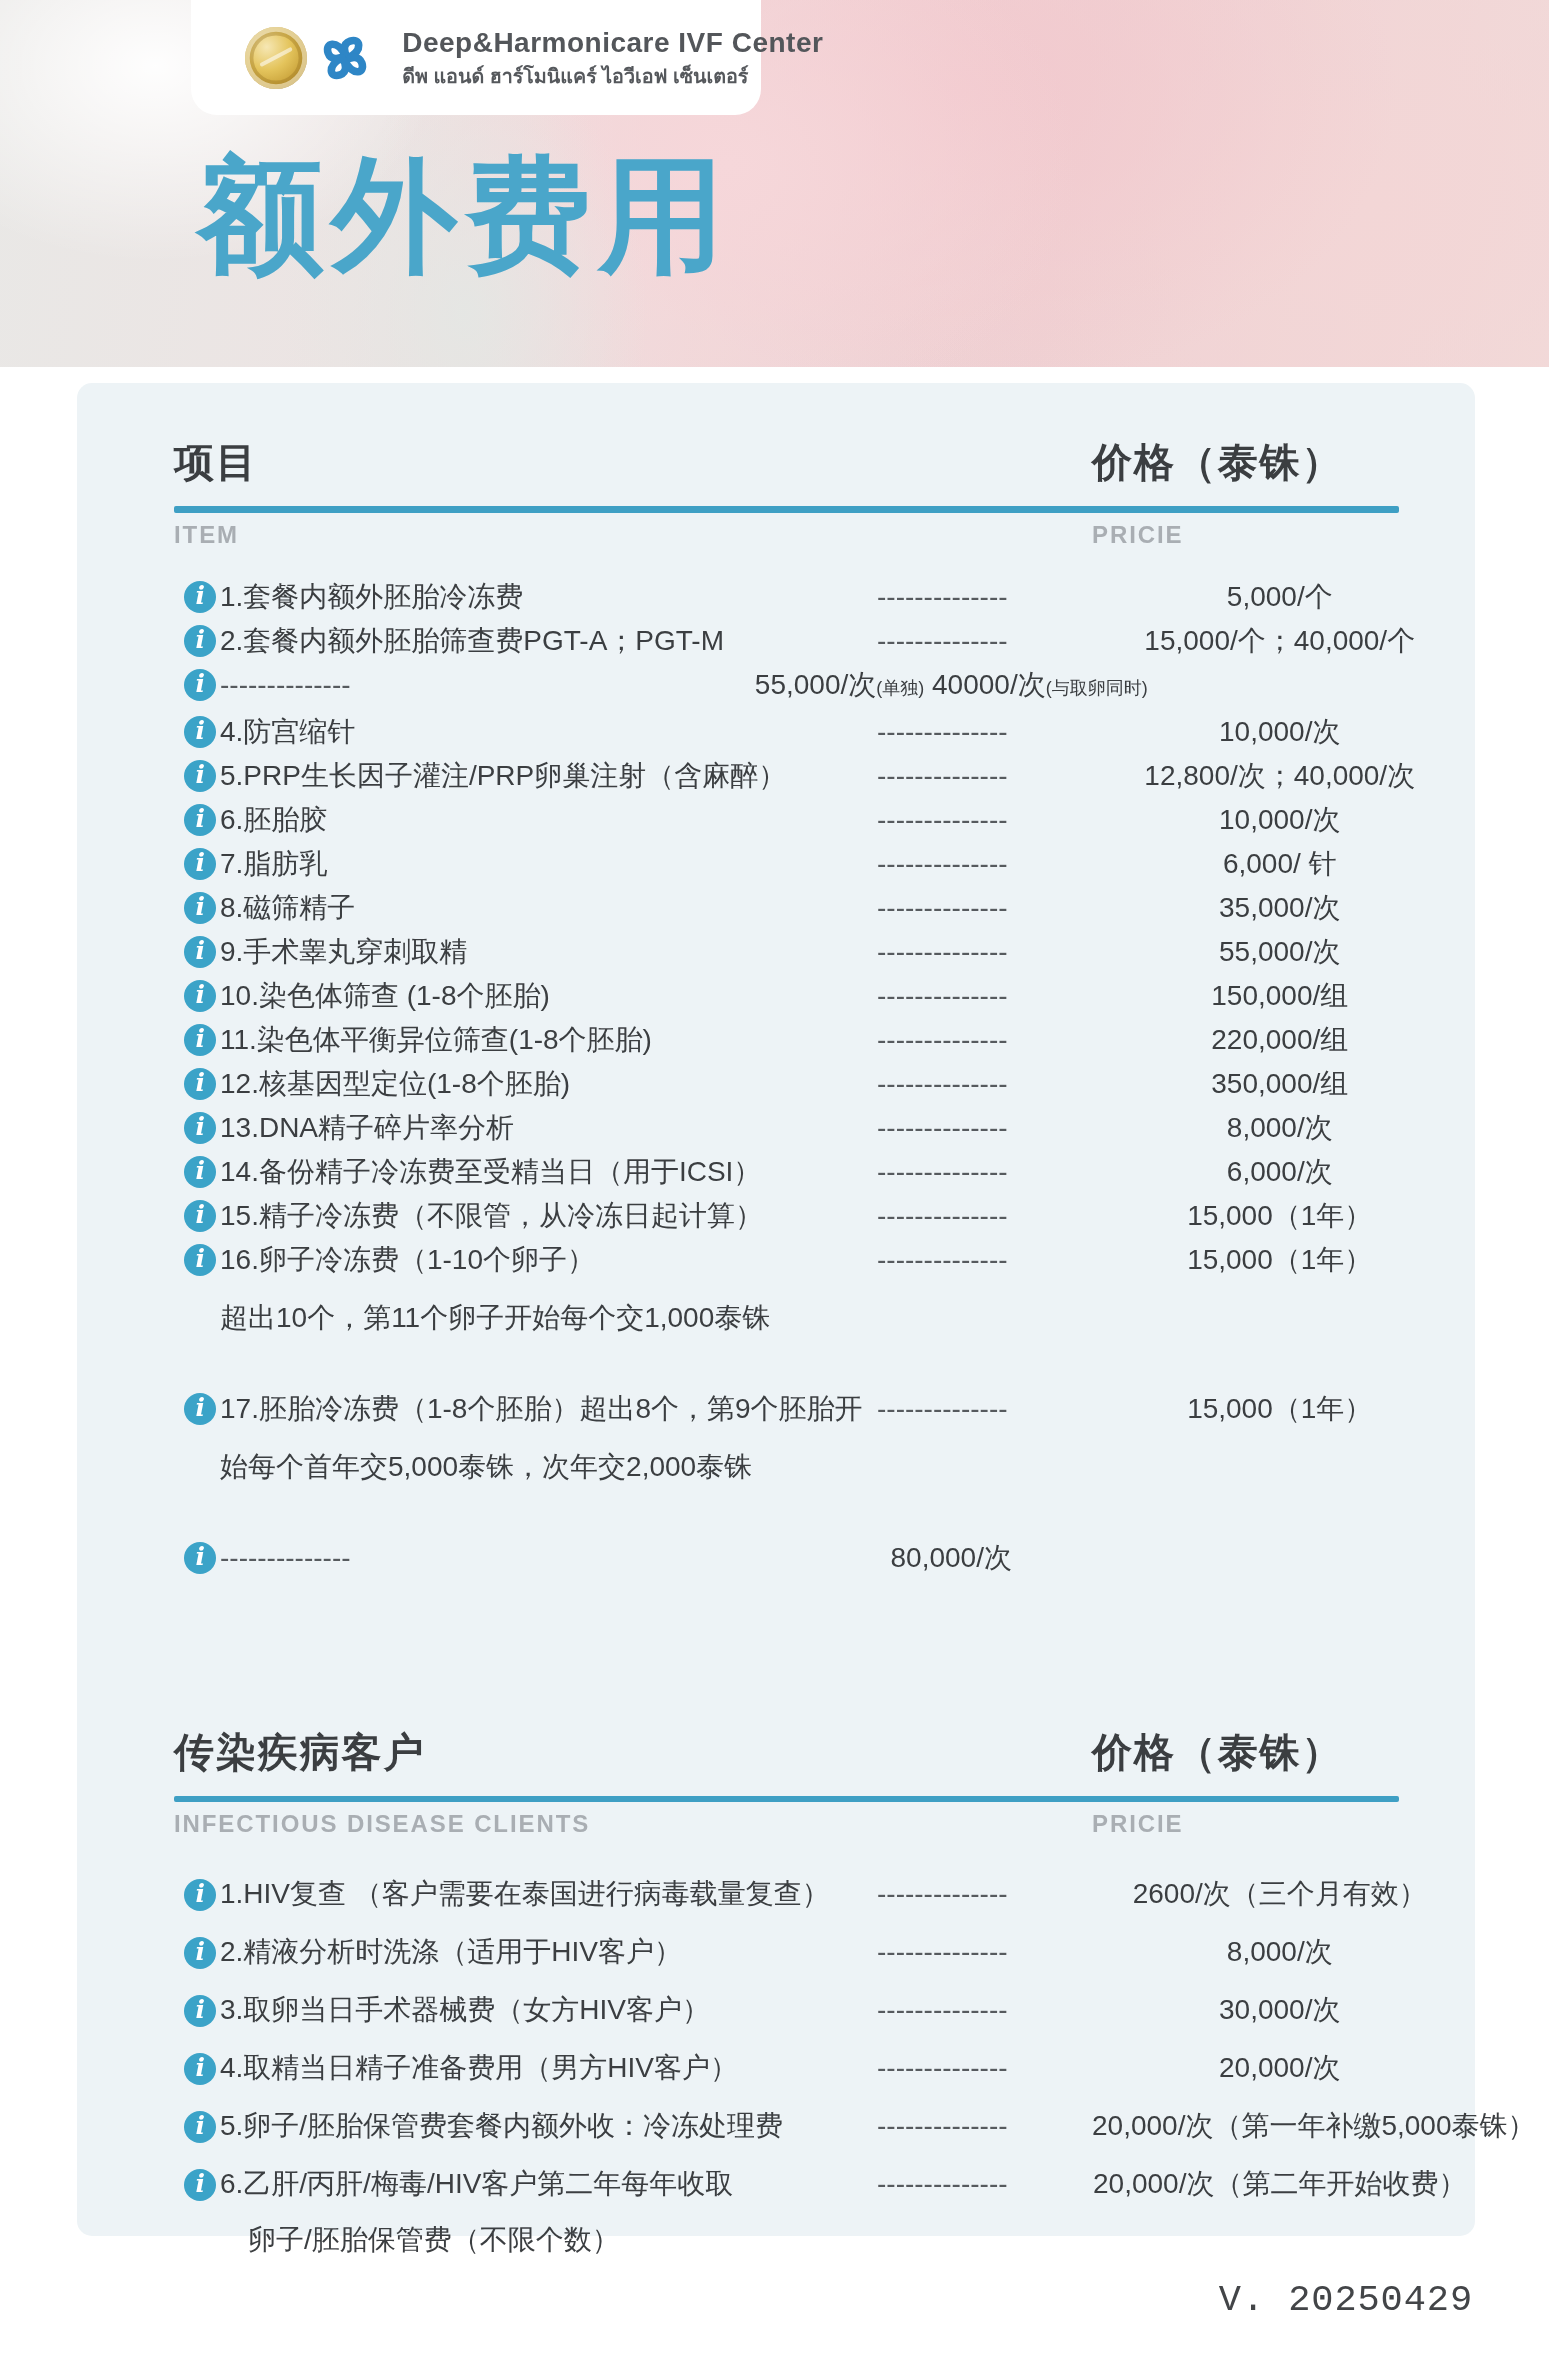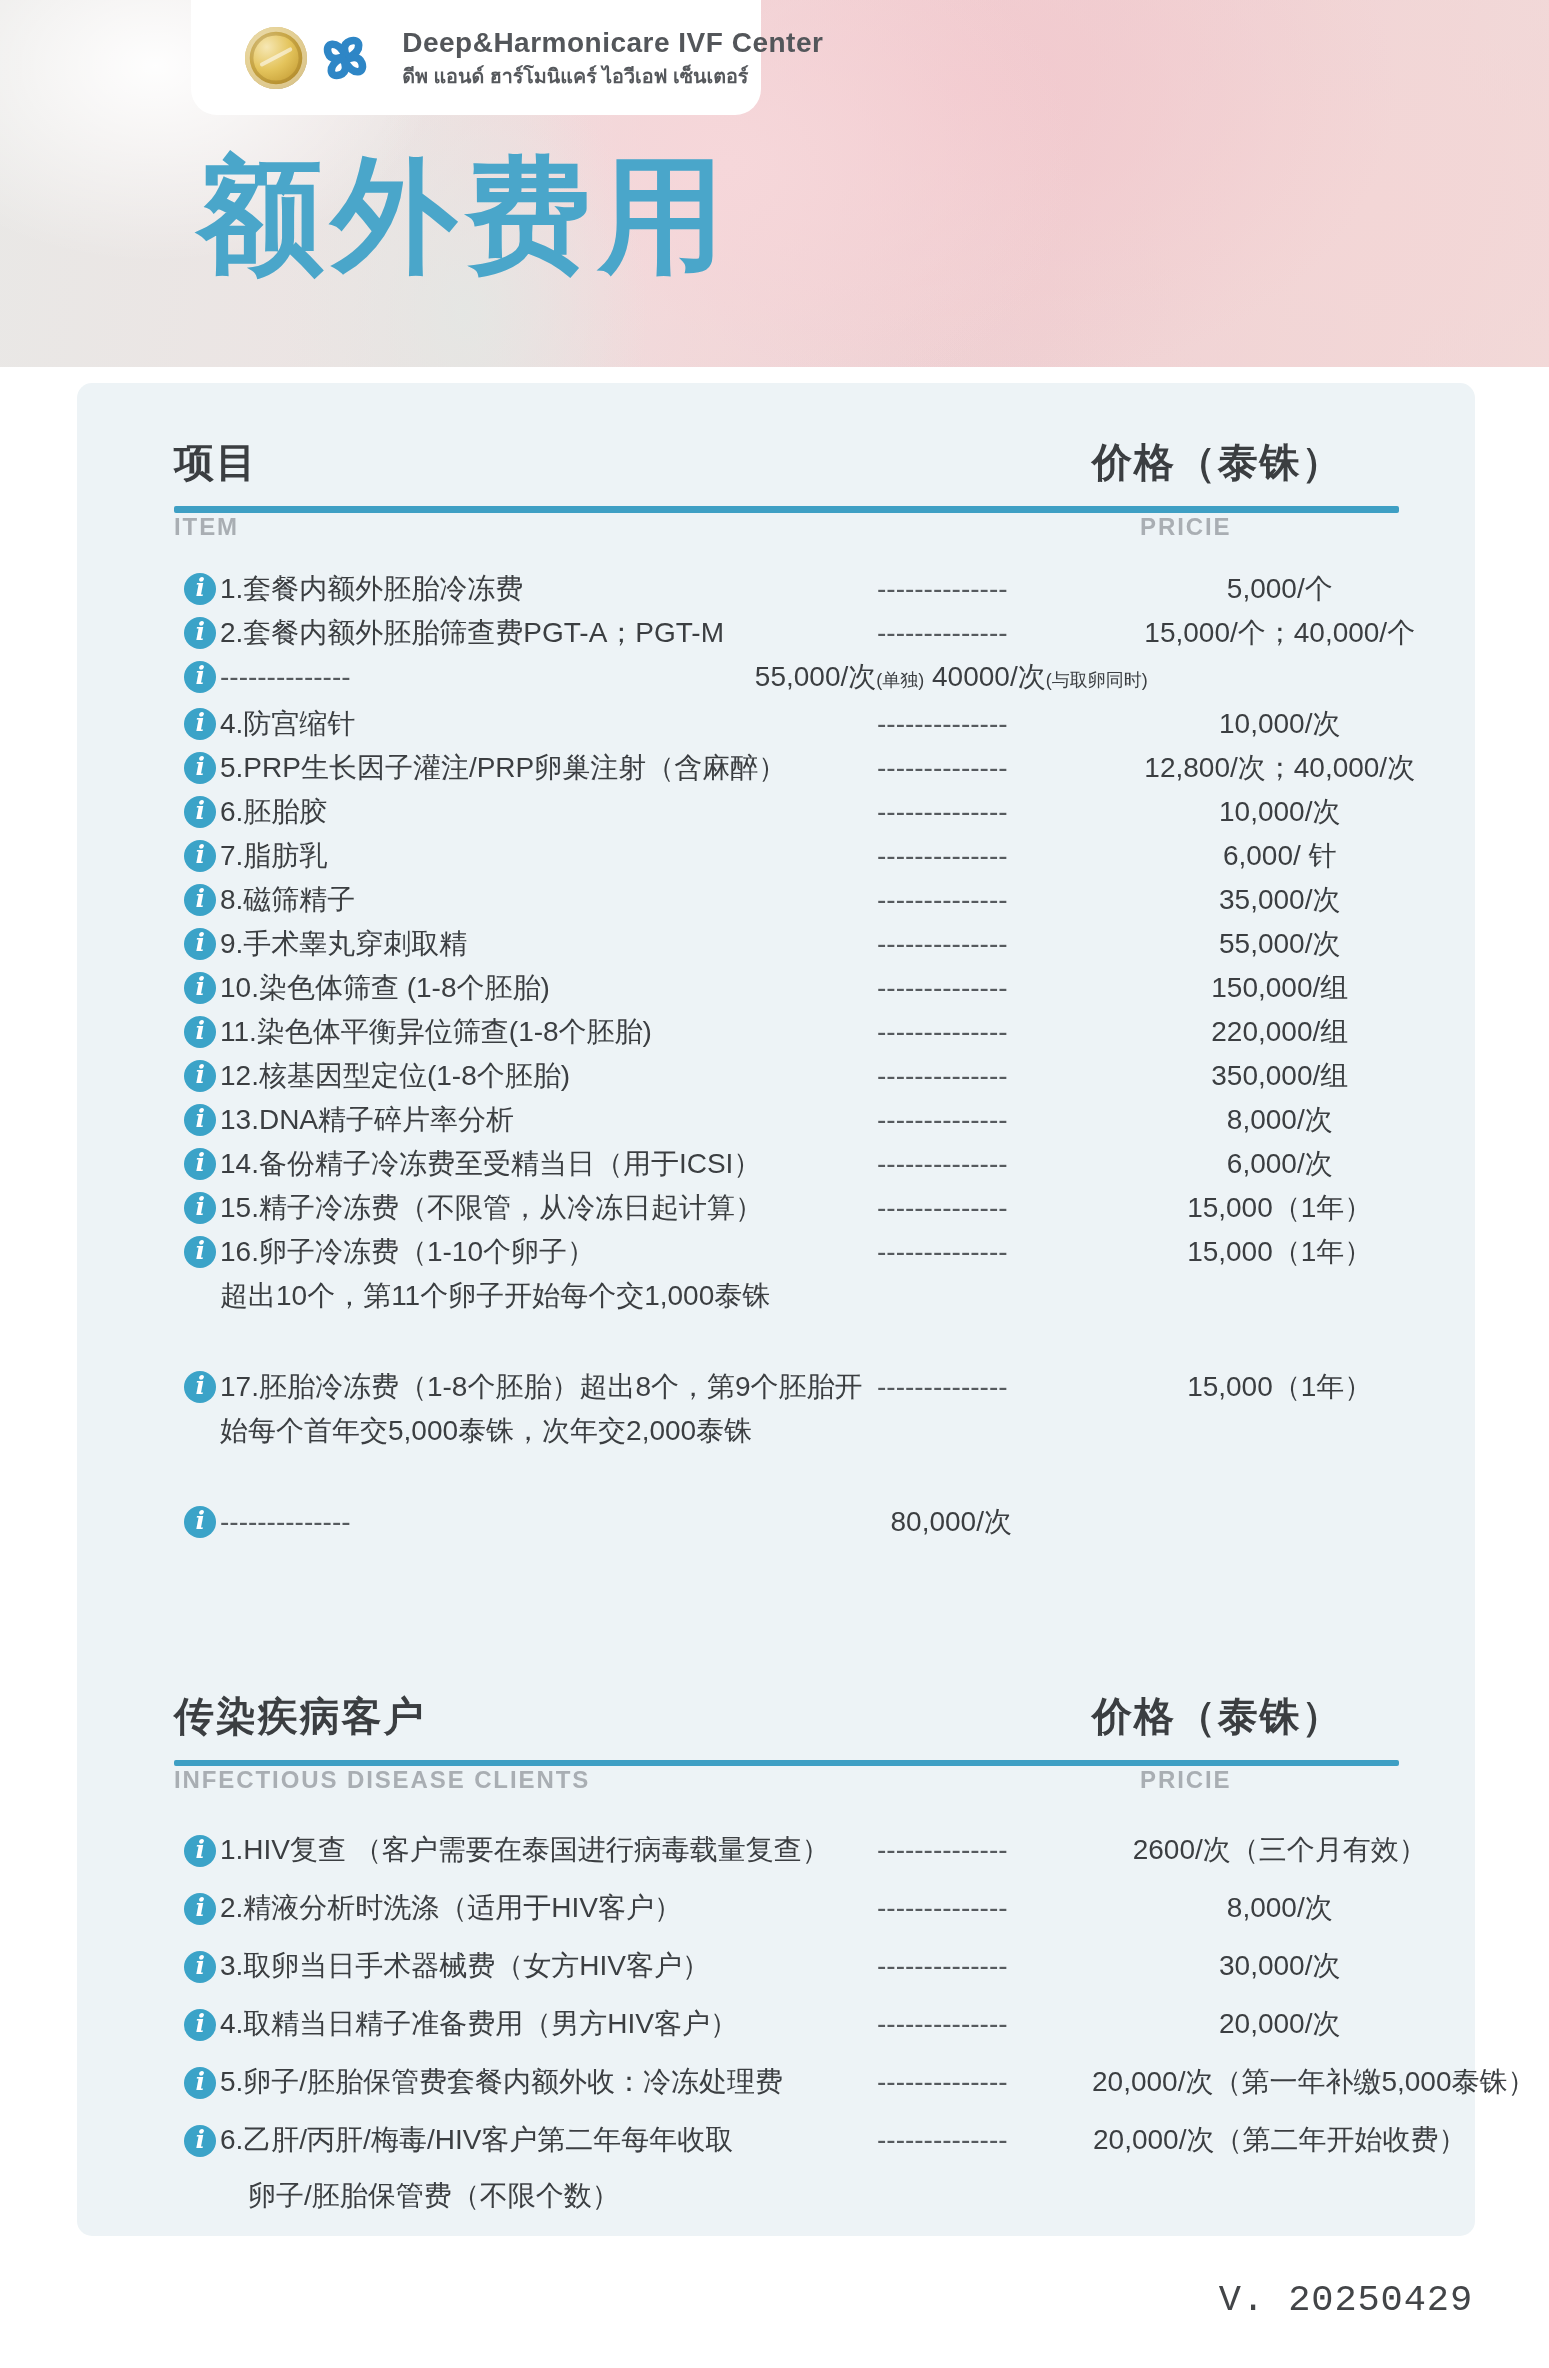--- a/index.html
+++ b/index.html
@@ -49,37 +49,37 @@
   
   .panel{
     position:absolute;left:77px;top:383px;width:1398px;height:1853px;
     background:#edf3f6;border-radius:15px;
     box-sizing:border-box;padding:52px 7.5px 0 97px;
   }
   .sec-head{display:flex;align-items:flex-end;}
   .sec-title{flex:0 0 918px;font-size:40px;font-weight:bold;color:#3b3e41;letter-spacing:1.9px;}
   .sec-price-h{flex:1;font-size:40px;font-weight:bold;color:#3b3e41;letter-spacing:1.9px;}
   .sec-line{height:6.6px;width:1225px;background:#3e9fc4;margin-top:16px;border-radius:1.9px;}
-  .sec-sub{display:flex;margin-top:0;gap:48px;}
+  .sec-sub{display:flex;margin-top:8px;}
   .sec-sub-left{flex:0 0 918px;font-size:24px;font-weight:bold;color:#a9aeb3;letter-spacing:1.9px;}
   .sec-sub-right{flex:1;font-size:24px;font-weight:bold;color:#a9aeb3;letter-spacing:1.9px;}
   
   .rows{margin-top:26px;}
   .rows-2{margin-top:34px;}
   .row{display:flex;align-items:flex-start;padding-left:10.3px;line-height:44px;font-size:28px;color:#3b3e41;}
   .rows-2 .row{margin-bottom:14px;}
   .two-line + .row{margin-top:47px;}
   .info-icon{
     flex:0 0 32px;width:32px;height:32px;margin-right:3.7px;margin-top:6.6px;border-radius:50%;
     background:#3ba3c8;color:#ffffff;
     font-family:"DejaVu Serif","Liberation Serif",serif;font-style:italic;font-weight:bold;
     font-size:25px;line-height:30px;text-align:center;
   }
   .item-col{flex:0 0 657px;}
-  .item-line2{margin-top:0;}
+  .item-line2{margin-top:14px;}
   .rows-2 .item-line2{margin-top:12px;padding-left:28px;}
   .dash-col{flex:0 0 215px;color:#565a5e;letter-spacing:0;}
   .price-col{flex:1;white-space:nowrap;text-align:center;}
   .price-col .small{font-size:18px;}
   .section-2{margin-top:145px;}
   
   .footer-version{
     position:absolute;right:77px;top:2279px;
     font-size:37px;font-weight:300;color:#434548;letter-spacing:0.9px;font-family:Liberation Mono, monospace;
   }

